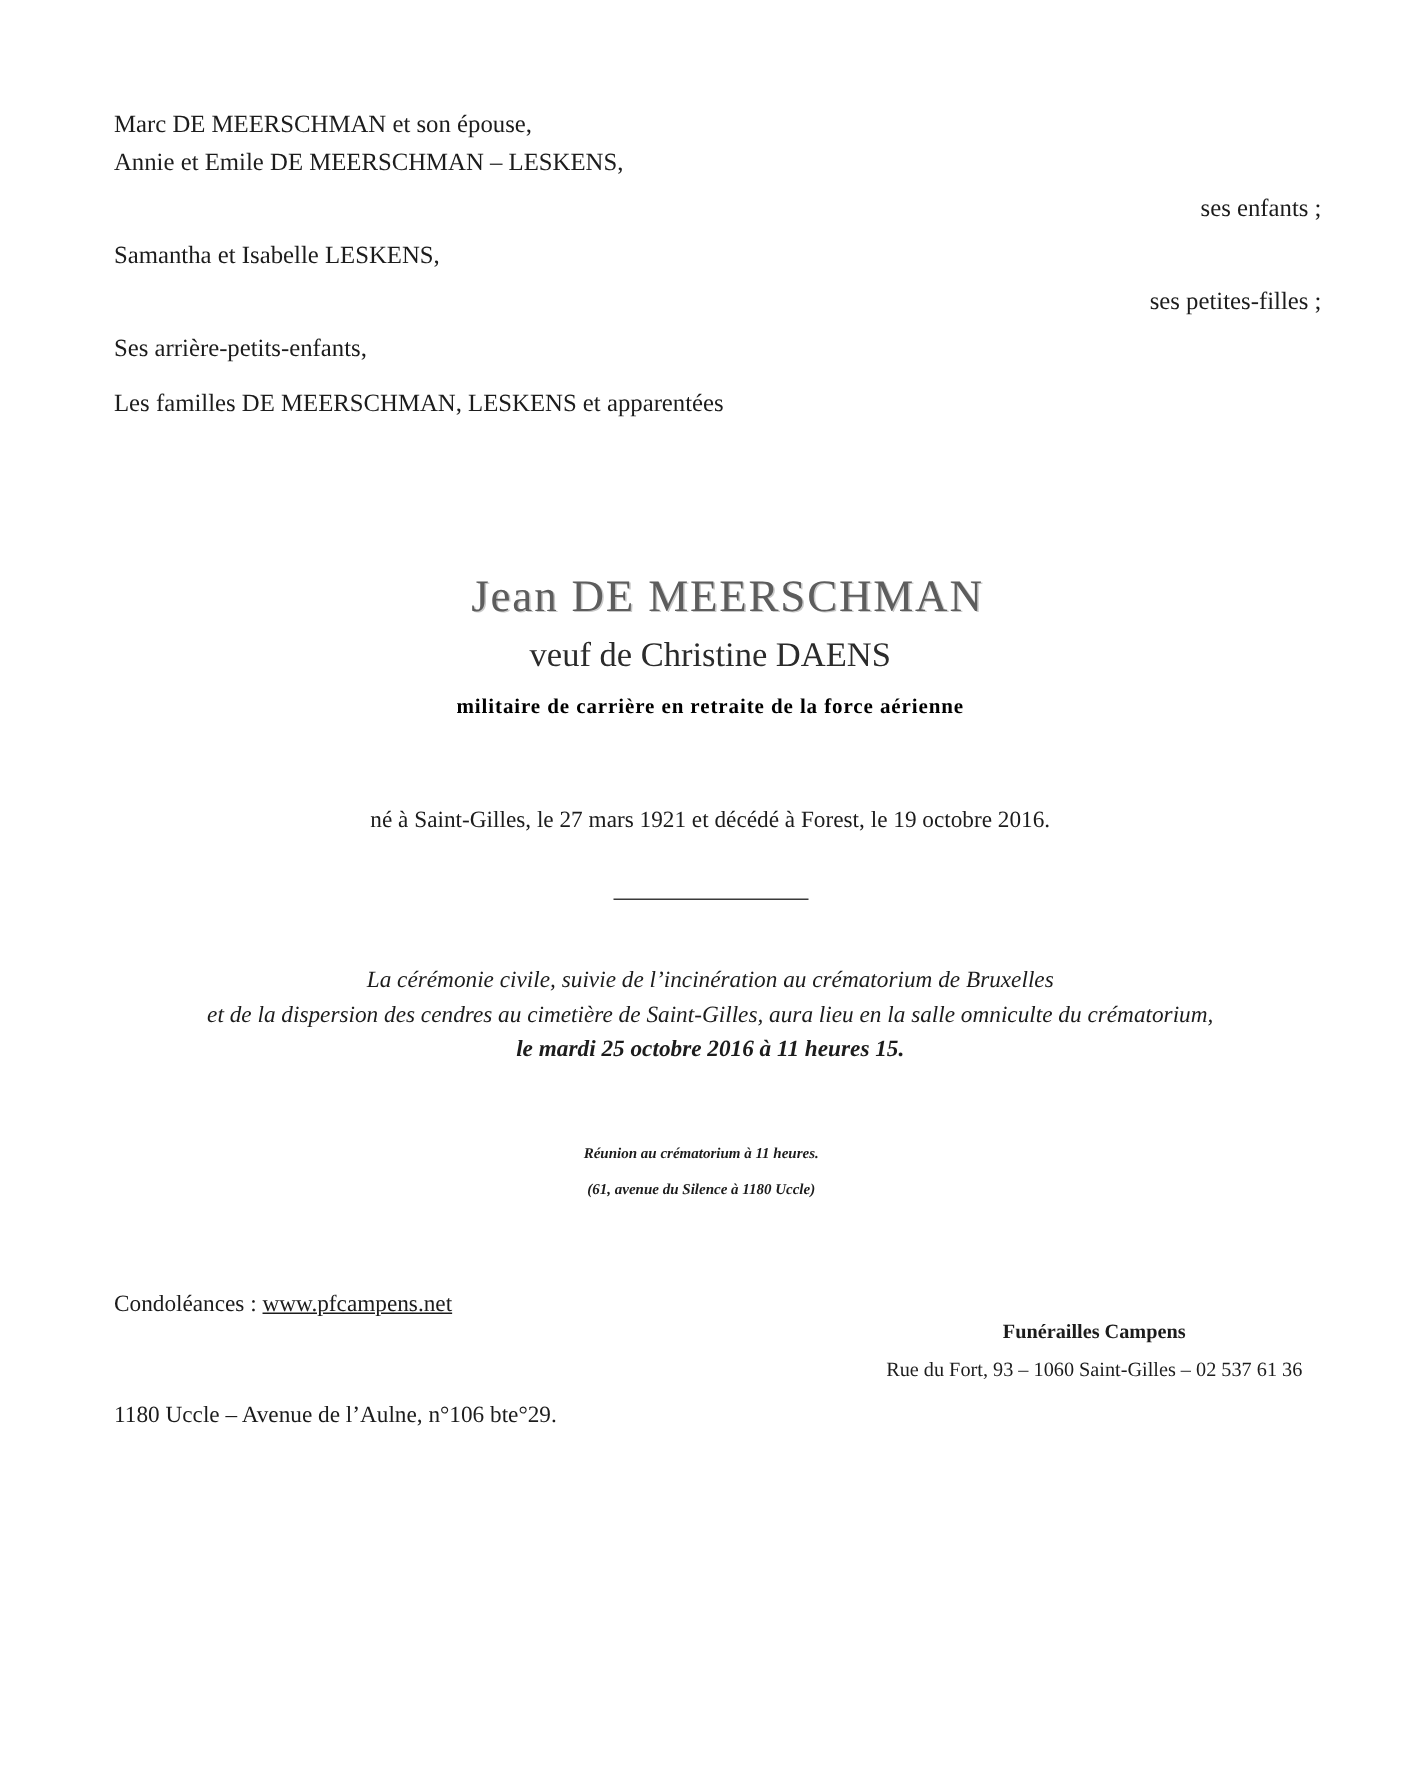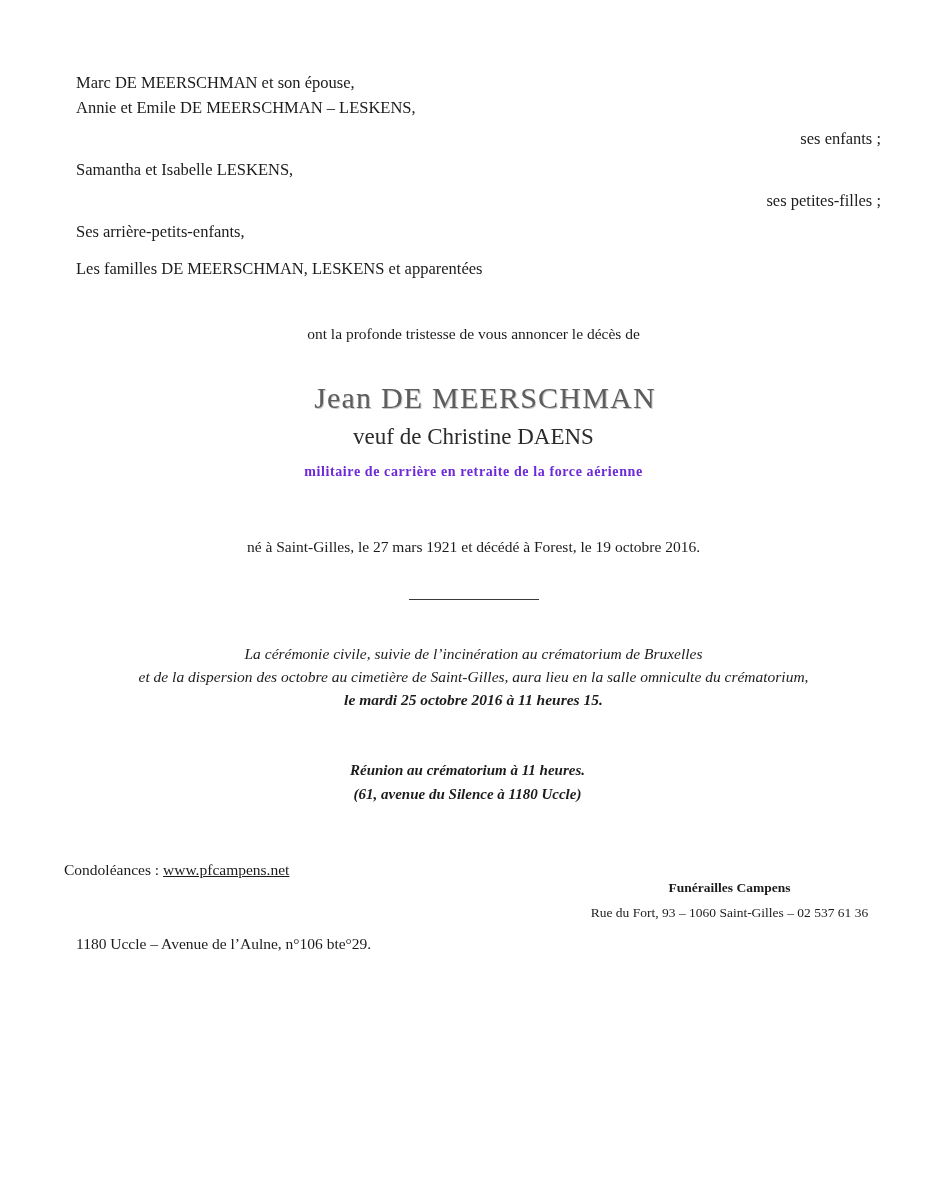--- a/index.html
+++ b/index.html
@@ -77,21 +77,21 @@
   .spouse {
     font-size: 23px;
     color: #2b2b2b;
     line-height: 34px;
     margin-top: 4px;
   }
   .occupation {
     font-size: 14px;
     font-weight: bold;
     letter-spacing: 0.6px;
-    color: #6d28d9;
+    color: #000000;
     margin-top: 10px;
   }
 
   
   .birthdeath {
     position: absolute;
     top: 538px;
     left: 0;
     right: 0;
     text-align: center;
@@ -127,29 +127,29 @@
   }
 
   .reunion {
     position: absolute;
     top: 758px;
     left: 0;
     right: 12px;
     text-align: center;
     font-style: italic;
     font-weight: bold;
-    font-size: 15px;
+    font-size: 10px;
     line-height: 24px;
     color: #1c1c1c;
   }
 
   
   .condolences {
     position: absolute;
-    left: 64px;
+    left: 76px;
     top: 861px;
     font-size: 15.5px;
     color: #1c1c1c;
   }
   .condolences a {
     color: #1c1c1c;
     text-decoration: underline;
   }
   .address-left {
     position: absolute;
@@ -202,35 +202,34 @@
     </div>
 
     <div class="spacer-sm"></div>
 
     <div class="fam-group">
       <div class="fam-line">Les familles DE MEERSCHMAN, LESKENS et apparentées</div>
     </div>
 
   </div>
 
-  <div class="announce">ont la profonde tristesse de vous annoncer le décès de</div>
 
   <div class="name-block">
     <div class="deceased-name">Jean DE MEERSCHMAN</div>
     <div class="spouse">veuf de Christine DAENS</div>
     <div class="occupation">militaire de carrière en retraite de la force aérienne</div>
   </div>
 
   <div class="birthdeath">né à Saint-Gilles, le 27 mars 1921 et décédé à Forest, le 19 octobre 2016.</div>
 
   <div class="divider"></div>
 
   <div class="ceremony">
     <div>La cérémonie civile, suivie de l’incinération au crématorium de Bruxelles</div>
-    <div>et de la dispersion des octobre au cimetière de Saint-Gilles, aura lieu en la salle omniculte du crématorium,</div>
+    <div>et de la dispersion des cendres au cimetière de Saint-Gilles, aura lieu en la salle omniculte du crématorium,</div>
     <div class="bold-line">le mardi 25 octobre 2016 à 11 heures 15.</div>
   </div>
 
   <div class="reunion">
     <div>Réunion au crématorium à 11 heures.</div>
     <div>(61, avenue du Silence à 1180 Uccle)</div>
   </div>
 
   <div class="condolences">
     <span>Condoléances : </span><a href="#">www.pfcampens.net</a>

